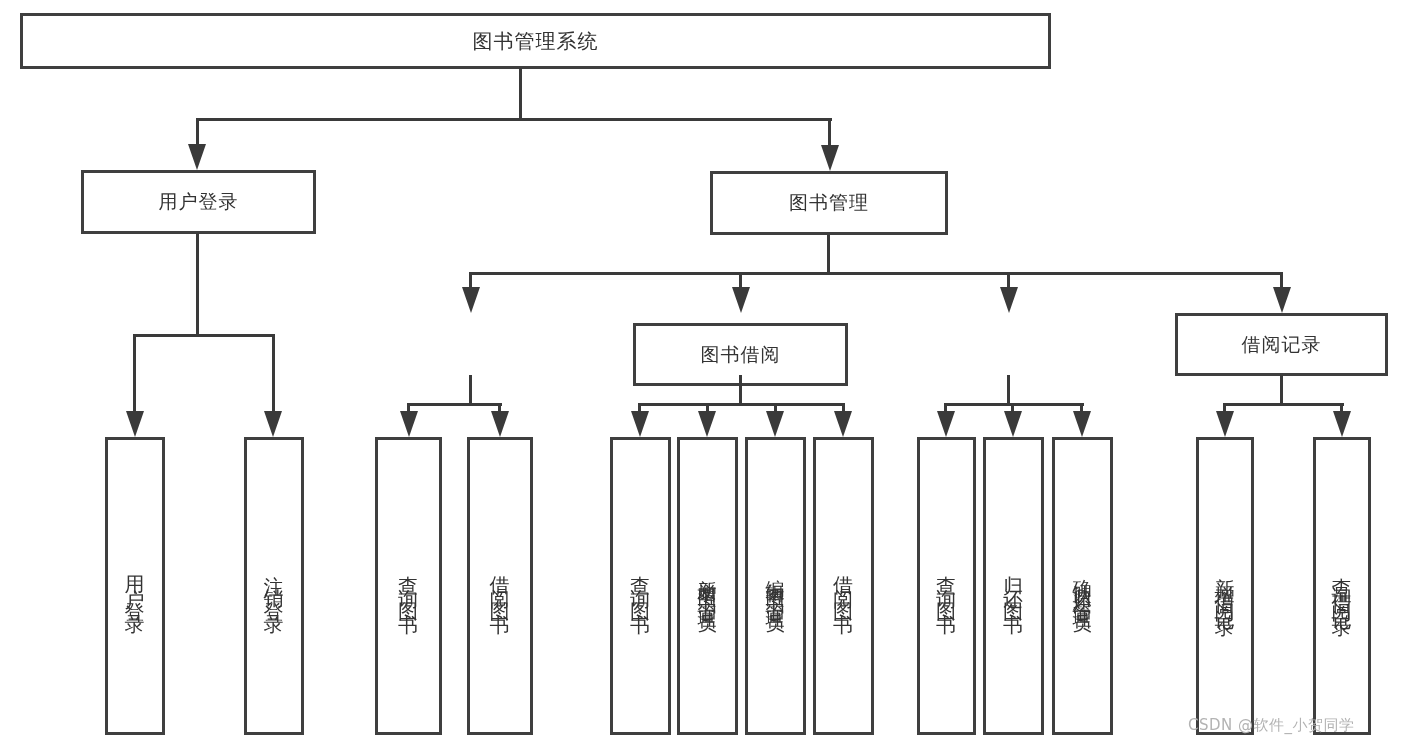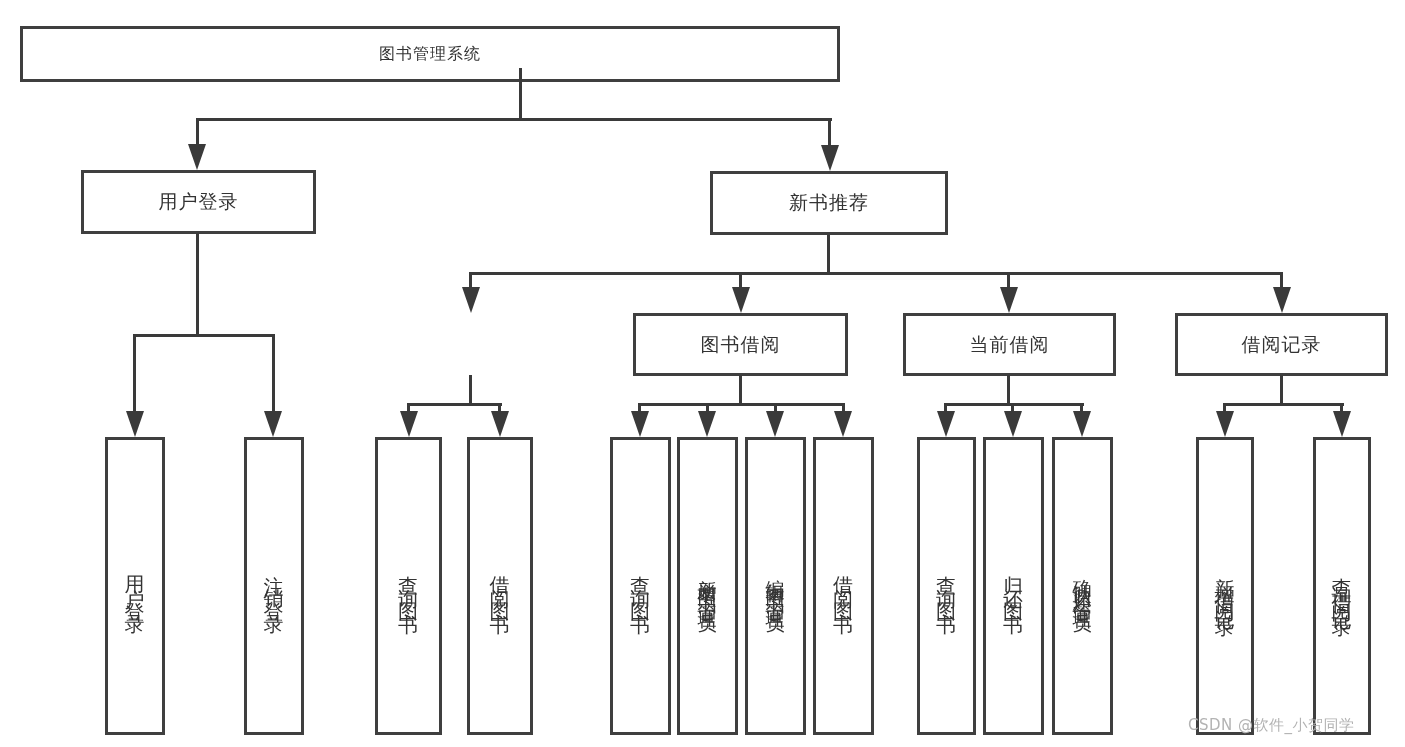--- a/index.html
+++ b/index.html
@@ -5,37 +5,37 @@
   html,body{margin:0;padding:0;background:#fff;}
   #canvas{
     position:relative;width:1405px;height:747px;background:#fff;overflow:hidden;
     font-family:"DejaVu Sans","Liberation Sans",sans-serif;color:#333;
   }
   .box{
     position:absolute;box-sizing:border-box;border:3px solid #3f3f3f;background:#fff;
     display:flex;align-items:center;justify-content:center;text-align:center;
   }
   .hbox{font-size:19px;letter-spacing:1px;}
-  .root{left:20px;top:26px;width:820px;height:56px;font-size:16px;}
+  .root{left:20px;top:13px;width:1031px;height:56px;font-size:20px;}
   .vbox{top:437px;height:298px;font-size:20px;}
   .vbox .vt{writing-mode:vertical-rl;text-orientation:mixed;letter-spacing:13px;line-height:1;}
   .vbox.med .vt{letter-spacing:8px;font-size:20px;}
   .vbox.long .vt{letter-spacing:5px;font-size:19px;}
   .line{position:absolute;background:#3a3a3a;}
   .arrow{
     position:absolute;width:0;height:0;
     border-left:9px solid transparent;border-right:9px solid transparent;
     border-top:26px solid #3a3a3a;
   }
   
   .b-user{left:81px;top:170px;width:235px;height:64px;}
   .b-mgmt{left:710px;top:171px;width:238px;height:64px;}
   
   .b-new{left:363px;top:313px;width:215px;height:63px;}
-  .b-borrow{left:633px;top:313px;width:215px;height:63px;}
+  .b-borrow{left:633px;top:323px;width:215px;height:63px;}
   .b-cur{left:903px;top:313px;width:213px;height:63px;}
   .b-rec{left:1175px;top:313px;width:213px;height:63px;}
   
   .l1{left:105px;width:60px;}
   .l2{left:244px;width:60px;}
   .l3{left:375px;width:67px;}
   .l4{left:467px;width:66px;}
   .l5{left:610px;width:61px;}
   .l6{left:677px;width:61px;}
   .l7{left:745px;width:61px;}
@@ -56,28 +56,25 @@
 <div id="canvas">
 
   <div class="box hbox root">
     <span>图书管理系统</span>
   </div>
 
   <div class="box hbox b-user">
     <span>用户登录</span>
   </div>
   <div class="box hbox b-mgmt">
-    <span>新书推荐</span>
+    <span>图书管理</span>
   </div>
 
   <div class="box hbox b-borrow">
     <span>图书借阅</span>
-  </div>
-  <div class="box hbox b-cur">
-    <span>当前借阅</span>
   </div>
   <div class="box hbox b-rec">
     <span>借阅记录</span>
   </div>
 
   <div class="box vbox l1">
     <span class="vt">用户登录</span>
   </div>
   <div class="box vbox l2">
     <span class="vt">注销登录</span>

